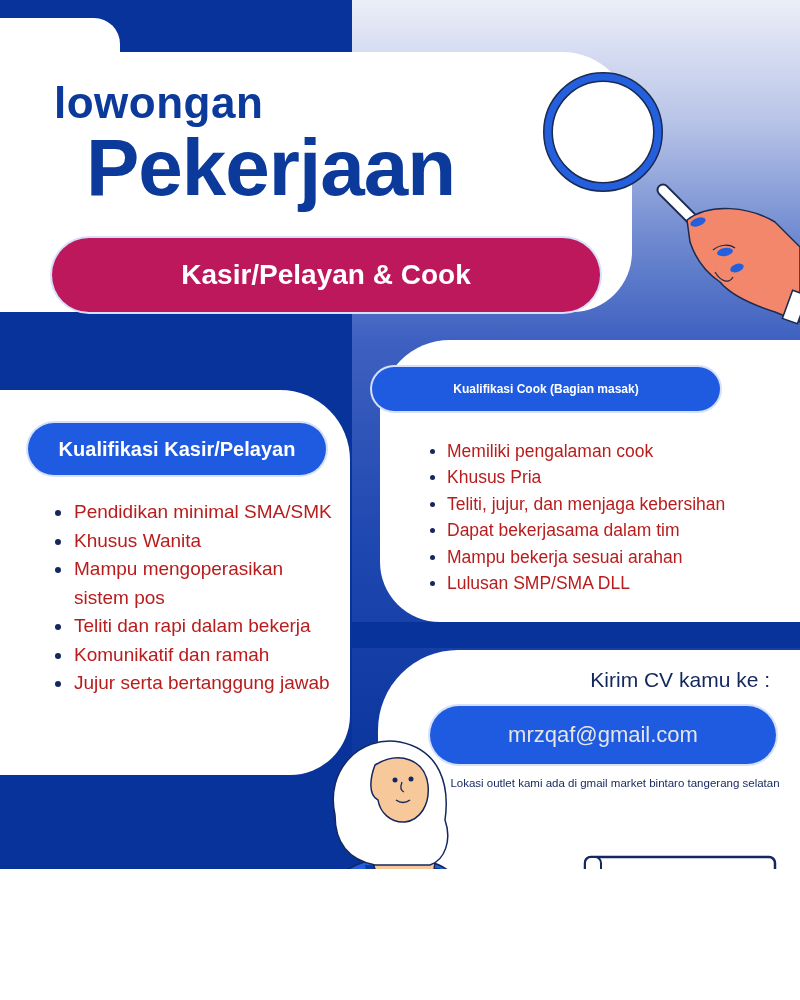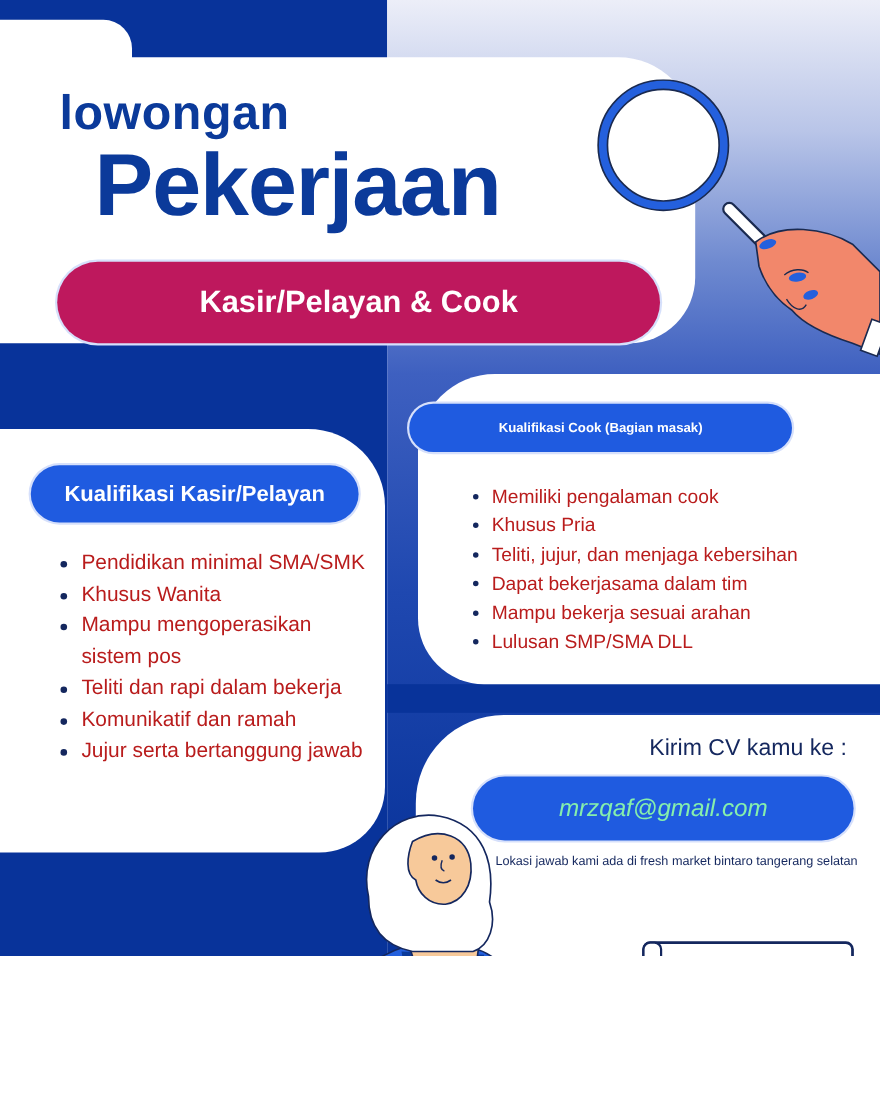--- a/index.html
+++ b/index.html
@@ -50,21 +50,21 @@
   .list-right { position: absolute; left: 428px; top: 438px; width: 360px; list-style: none; }
   .list-right li { position: relative; padding-left: 19px; font-size: 17.5px; line-height: 26.4px; color: #b91c1c; white-space: nowrap; }
   .list-right li::before { content: ""; position: absolute; left: 2px; top: 11px; width: 5px; height: 5px; border-radius: 50%; background: #14275e; }
 
   
   .card-contact { position: absolute; left: 378px; top: 650px; width: 422px; height: 350px; background: #ffffff;
     border-radius: 80px 0 0 0; }
   .contact-heading { position: absolute; left: 540px; top: 668px; width: 230px; text-align: right; font-size: 21px; color: #14275e; }
   .email-pill { position: absolute; left: 430px; top: 706px; width: 346px; height: 58px; border-radius: 29px;
     background: #1f5be0; box-shadow: 0 0 0 2px #d6e0fb; display: flex; align-items: center; justify-content: center; }
-  .email-pill span { color: #86efac; font-size: 22px; font-style: italic; }
+  .email-pill span { color: #e5e5e5; font-size: 22px; }
   .location { position: absolute; left: 450px; top: 775px; width: 330px; text-align: center; font-size: 11.5px; line-height: 17px; color: #14275e; }
 
   
   .illustration { position: absolute; left: 280px; top: 740px; width: 520px; height: 260px; }
 </style>
 </head>
 <body>
 
 <div class="poster">
   <div class="bg-left"></div>
@@ -120,21 +120,21 @@
     <li>Dapat bekerjasama dalam tim</li>
     <li>Mampu bekerja sesuai arahan</li>
     <li>Lulusan SMP/SMA DLL</li>
   </ul>
 
   <div class="card-contact"></div>
   <div class="contact-heading">Kirim CV kamu ke :</div>
   <div class="email-pill">
     <span>mrzqaf@gmail.com</span>
   </div>
-  <div class="location">Lokasi jawab kami ada di fresh market bintaro tangerang selatan</div>
+  <div class="location">Lokasi outlet kami ada di gmail market bintaro tangerang selatan</div>
 
   <svg class="illustration" viewBox="0 0 520 260">
 
     <rect x="150" y="198" width="372" height="40" rx="20" fill="#08339a"></rect>
 
     <rect x="305" y="117" width="190" height="125" rx="6" fill="#ffffff" stroke="#14275e" stroke-width="2.5"></rect>
     <rect x="305" y="117" width="16" height="125" rx="6" fill="#ffffff" stroke="#14275e" stroke-width="2"></rect>
     <rect x="345" y="212" width="52" height="20" fill="#ffffff" stroke="#14275e" stroke-width="2"></rect>
     <rect x="403" y="203" width="45" height="65" rx="3" fill="#ffffff" stroke="#14275e" stroke-width="2"></rect>
     <path d="M357 225 L 357 262 Q 355 270 340 272" fill="none" stroke="#14275e" stroke-width="3"></path>

